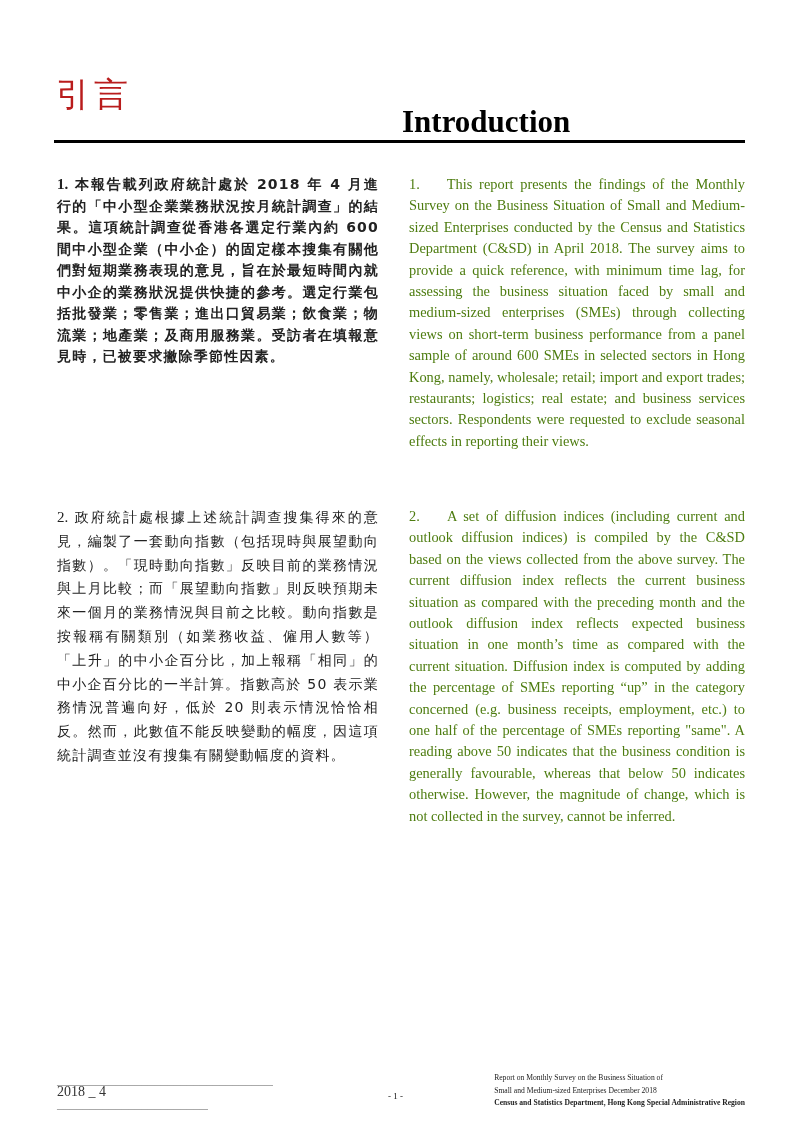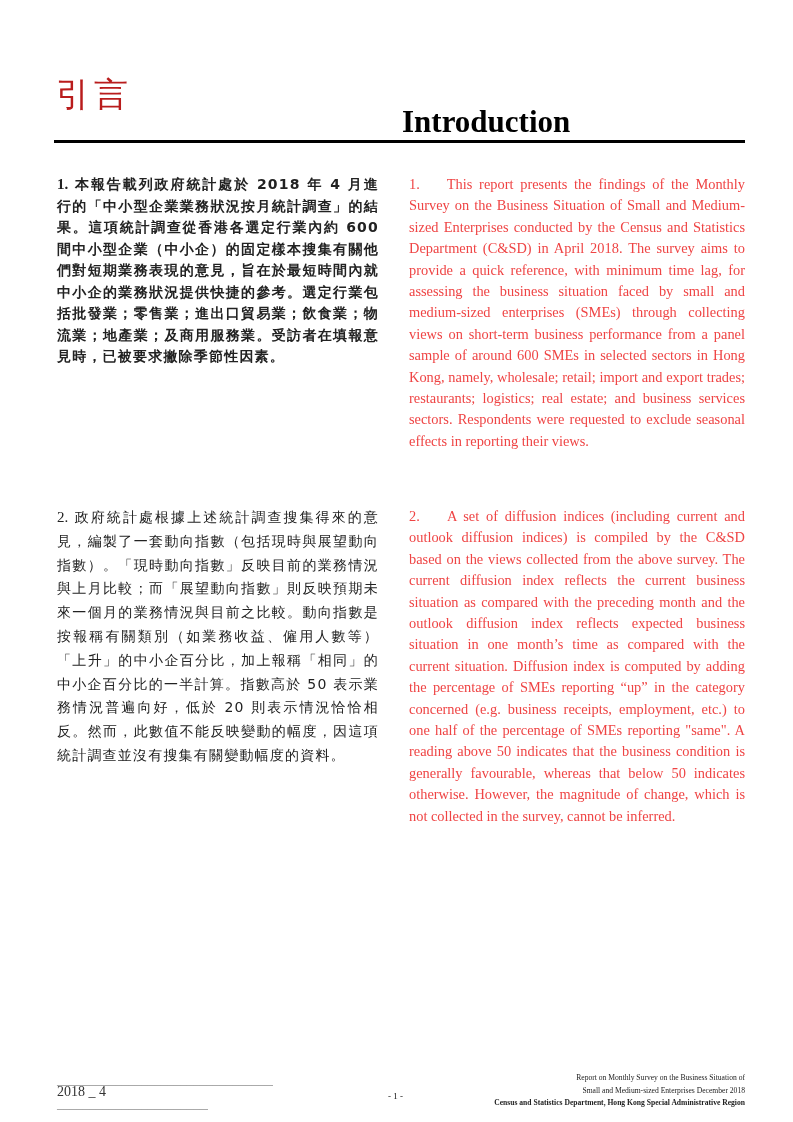--- a/index.html
+++ b/index.html
@@ -8,30 +8,30 @@
   .title-zh { position: absolute; left: 56px; top: 72px; font-size: 34px; font-weight: normal;
               font-family: "DejaVu Sans", sans-serif; letter-spacing: 4px; color: #b91c1c; }
   .title-en { position: absolute; left: 402px; top: 72px; font-size: 31px; font-weight: bold;
               font-family: "Liberation Serif", serif; color: #000; margin-top: 32px; }
   .rule { position: absolute; left: 54px; top: 140px; width: 691px; height: 3px; background: #000; }
   .para-zh { position: absolute; left: 57px; width: 322px; font-size: 14px; line-height: 21.5px;
              text-align: justify; text-justify: inter-character; color: #222;
              font-family: "DejaVu Sans", sans-serif; letter-spacing: 1.2px; }
   .para-zh .num { font-family: "Liberation Serif", serif; font-size: 15px; letter-spacing: 0; }
   .para-en { position: absolute; left: 409px; width: 336px; font-size: 14.4px; line-height: 21.4px;
-             text-align: justify; color: #ef4444; font-family: "Liberation Serif", serif; }
+             text-align: justify; color: #4d7c0f; font-family: "Liberation Serif", serif; }
   #zh1 { top: 174px; font-weight: bold; }
   #en1 { top: 174px; }
   #zh2 { top: 506px; line-height: 23.8px; }
   #en2 { top: 506px; }
   .footer-left { position: absolute; left: 57px; top: 1075px; font-size: 8px; color: #555; }
   .dash { color: #aaa; letter-spacing: 2px; font-size: 12px; line-height: 10px; text-decoration: underline; }
   .footer-date { font-family: Liberation Serif, serif; font-size: 14px; color: #333; line-height: 14px; }
   .footer-page { position: absolute; left: 388px; top: 1091px; font-size: 9px; font-family: "Liberation Serif", serif; }
-  .footer-right { position: absolute; right: 48px; top: 1072px; text-align: right;
+  .footer-right { position: absolute; right: 48px; top: 1072px; 
                   font-family: "Liberation Serif", serif; font-size: 7.6px; line-height: 12.5px; color: #222; }
   .footer-right .org { font-weight: bold; }
 </style>
 </head>
 <body>
 
 <div class="title-zh">引言</div>
 <div class="title-en">Introduction</div>
 <div class="rule"></div>
 

